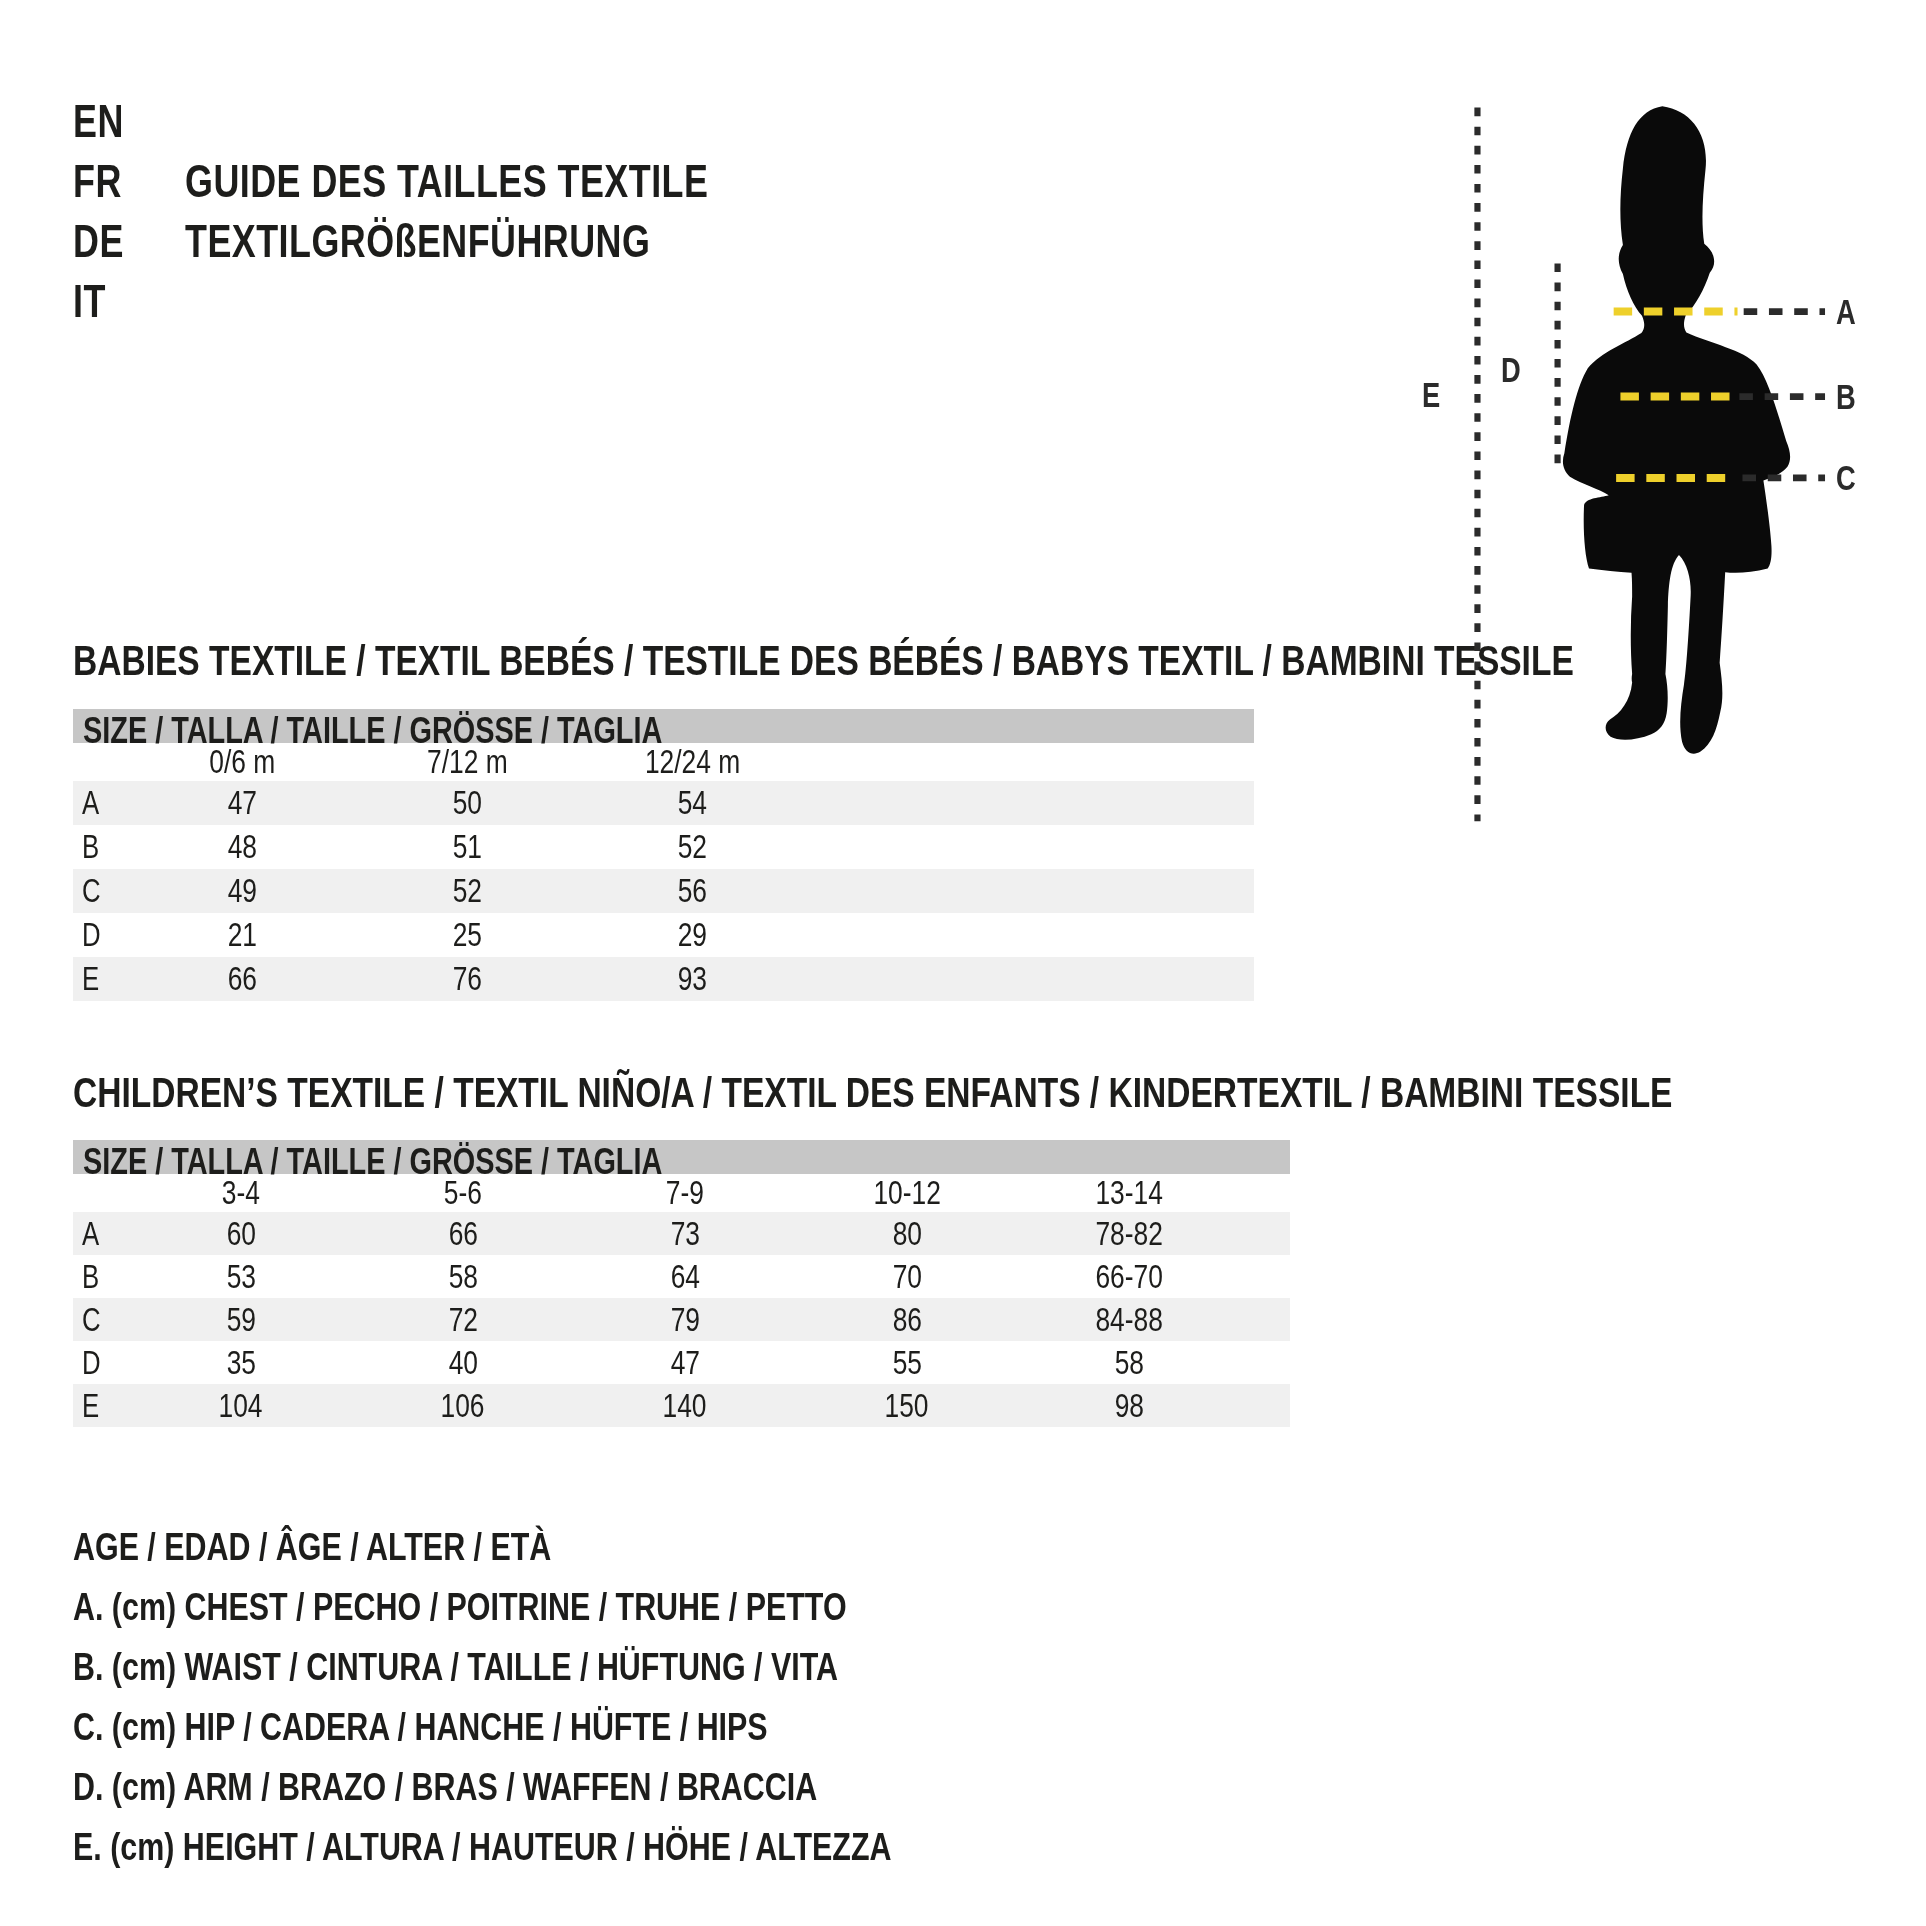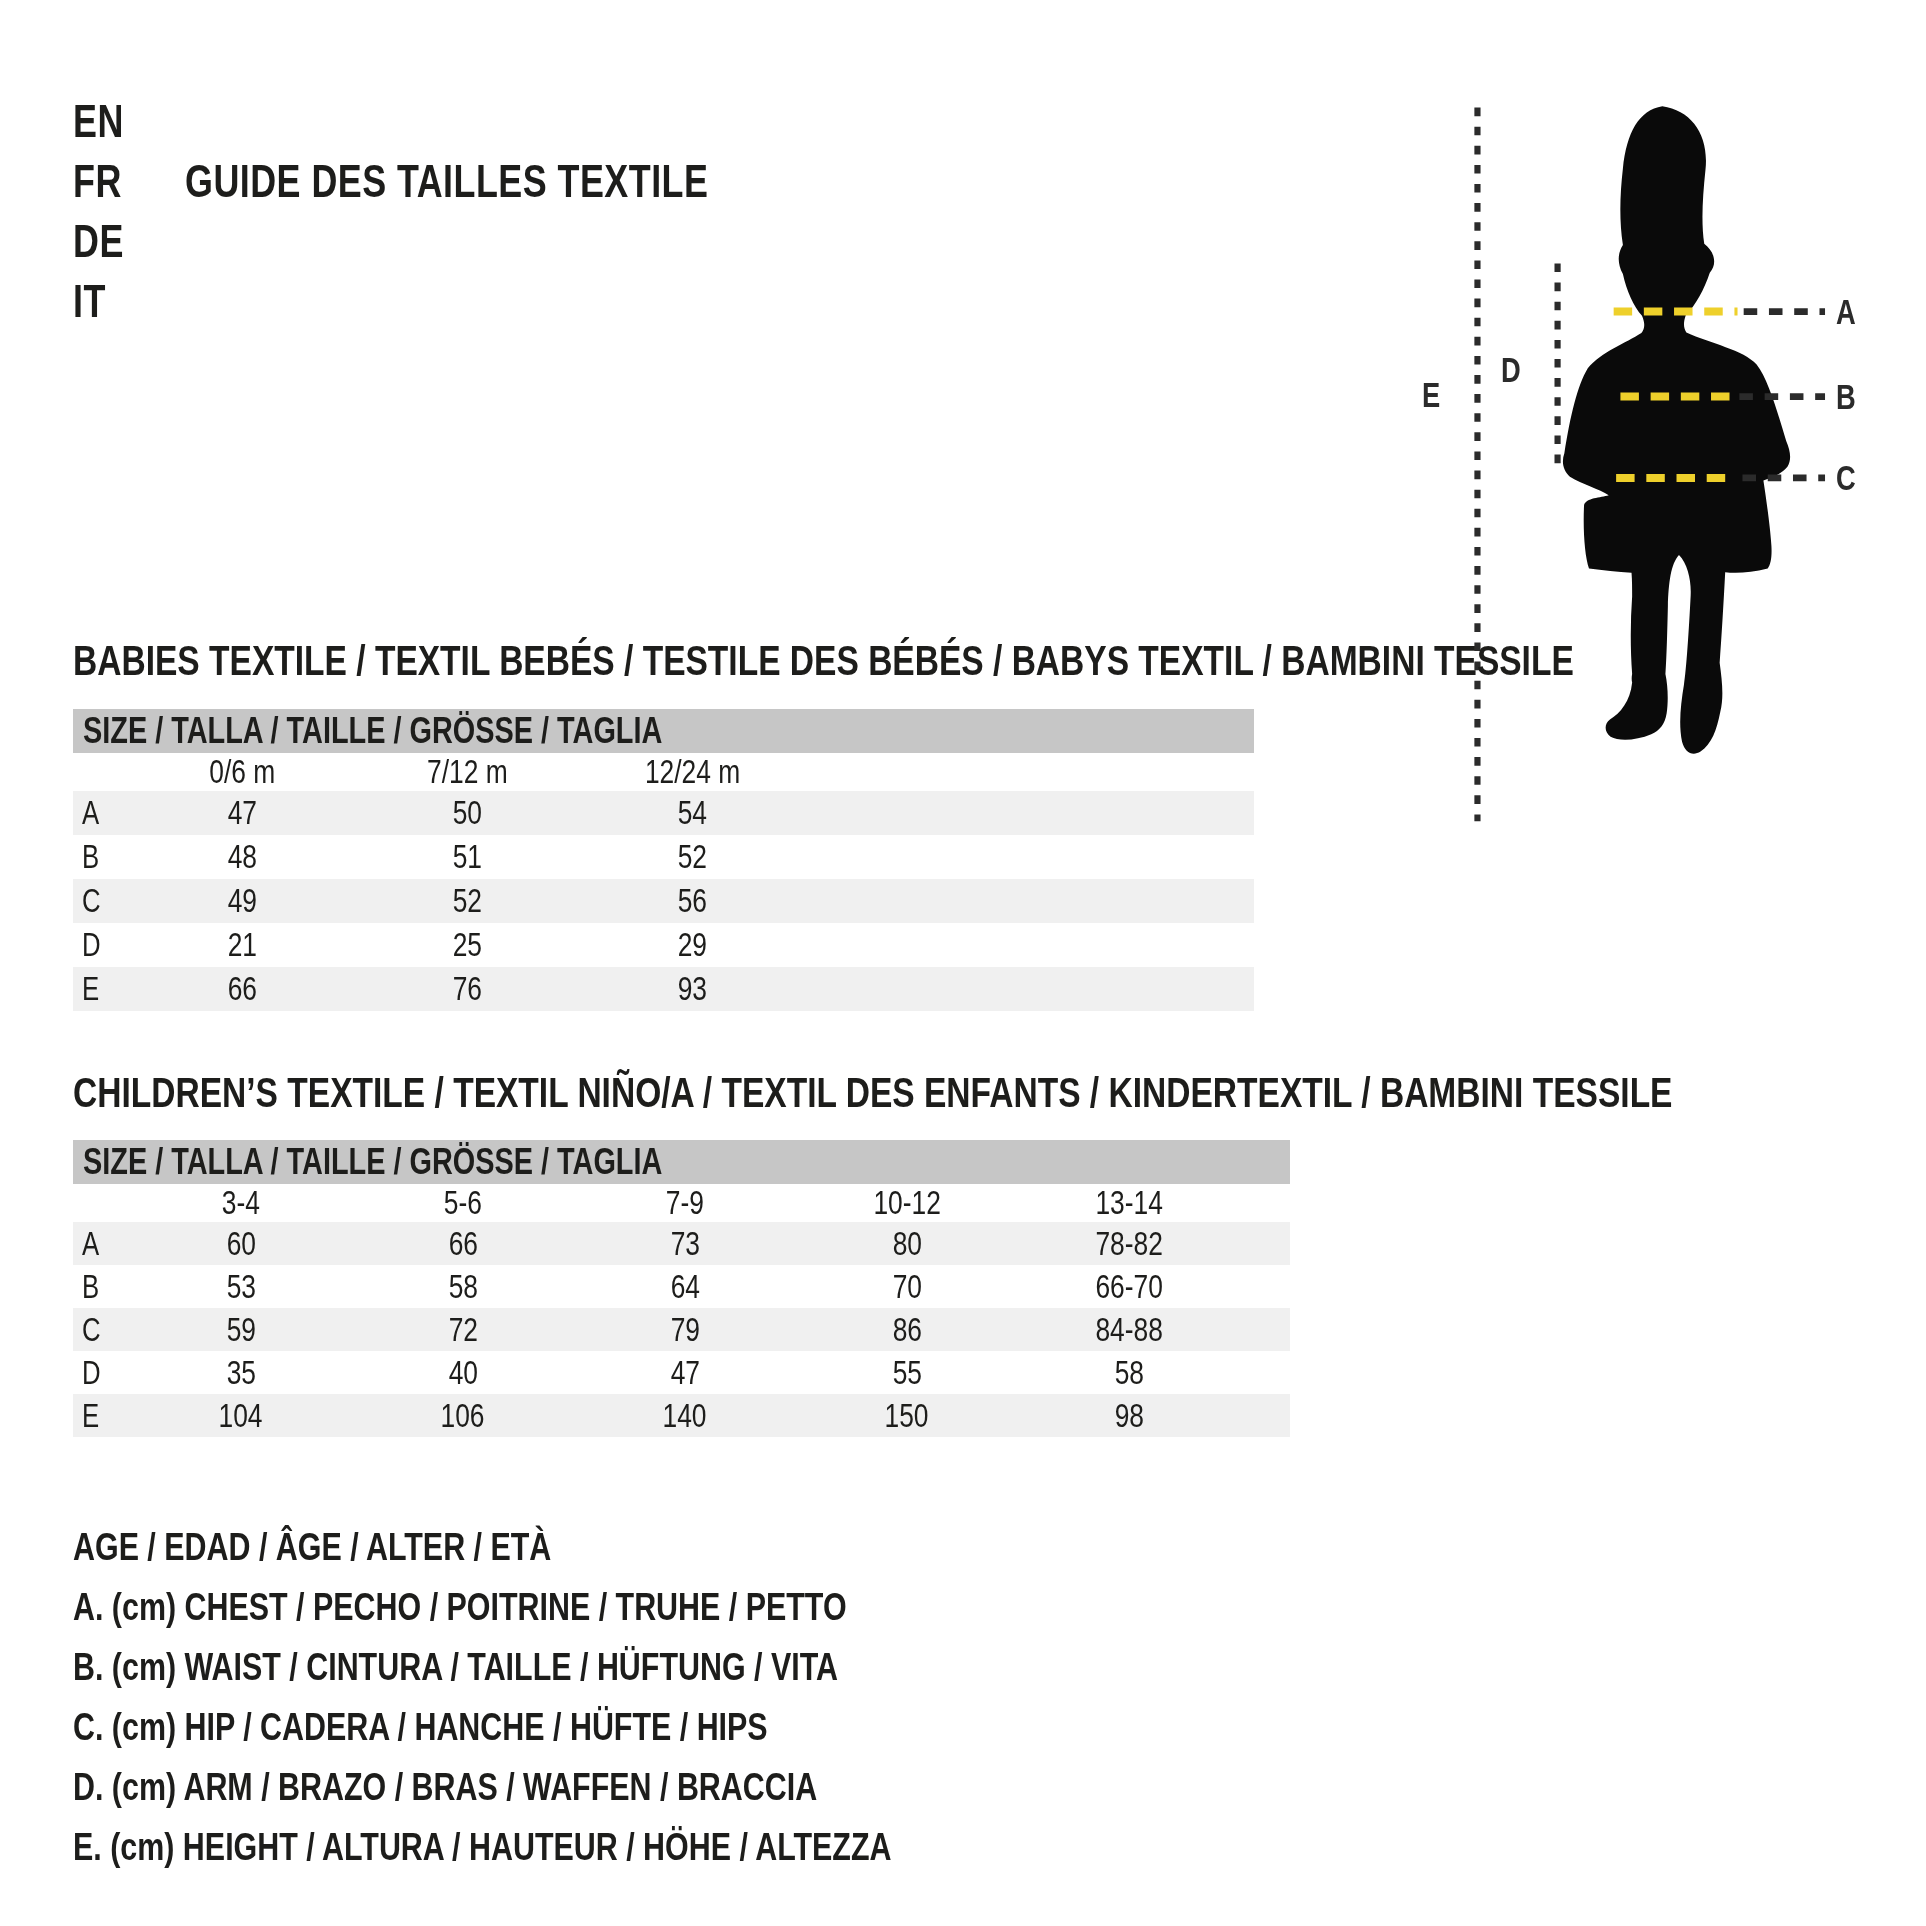--- a/index.html
+++ b/index.html
@@ -19,21 +19,21 @@
   
   .langs{left:73px;top:91px;}
   .lang-row{display:grid;grid-template-columns:92px auto;height:60px;align-items:center;gap:20px;}
   .lang-row span{font-size:46px;font-weight:700;letter-spacing:0.6px;}
 
   
   .sec-title{left:73px;font-size:43px;font-weight:700;line-height:55px;margin:0;}
 
   
   .sizetable{left:73px;}
-  .band{background:#c6c6c6;height:44px;line-height:44px;padding-left:10px;font-size:37px;font-weight:700;}
+  .band{background:#c6c6c6;height:34px;line-height:44px;padding-left:10px;font-size:37px;font-weight:700;}
   .tbl-row{display:grid;align-items:center;}
   .b-grid{grid-template-columns:57px 225px 225px 225px;}
   .c-grid{grid-template-columns:57px 222px 222px 222px 222px 222px;}
   .colhead{height:38px;}
   .drow{height:44px;}
   .c-tbl .drow{height:43px;}
   .drow.alt{background:#f0f0f0;}
   .cell{text-align:center;font-size:33px;}
   .rlab{text-align:left;padding-left:8.6px;font-size:33px;}
 
@@ -52,20 +52,21 @@
 <section class="abs langs">
   <div class="lang-row">
     <span><span class="cond">EN</span></span>
   </div>
   <div class="lang-row">
     <span><span class="cond">FR</span></span>
     <span><span class="cond">GUIDE DES TAILLES TEXTILE</span></span>
   </div>
   <div class="lang-row">
     <span><span class="cond">DE</span></span>
+    <span><span class="cond">TEXTILGRÖßENFÜHRUNG</span></span>
   </div>
   <div class="lang-row">
     <span><span class="cond">IT</span></span>
   </div>
 </section>
 
 <div class="abs fig">
   <svg width="493" height="752" viewBox="0 0 800 1220">
 
     <line x1="90" y1="17" x2="90" y2="1175" stroke="#2b2b2b" stroke-width="10" stroke-dasharray="14 17"></line>

